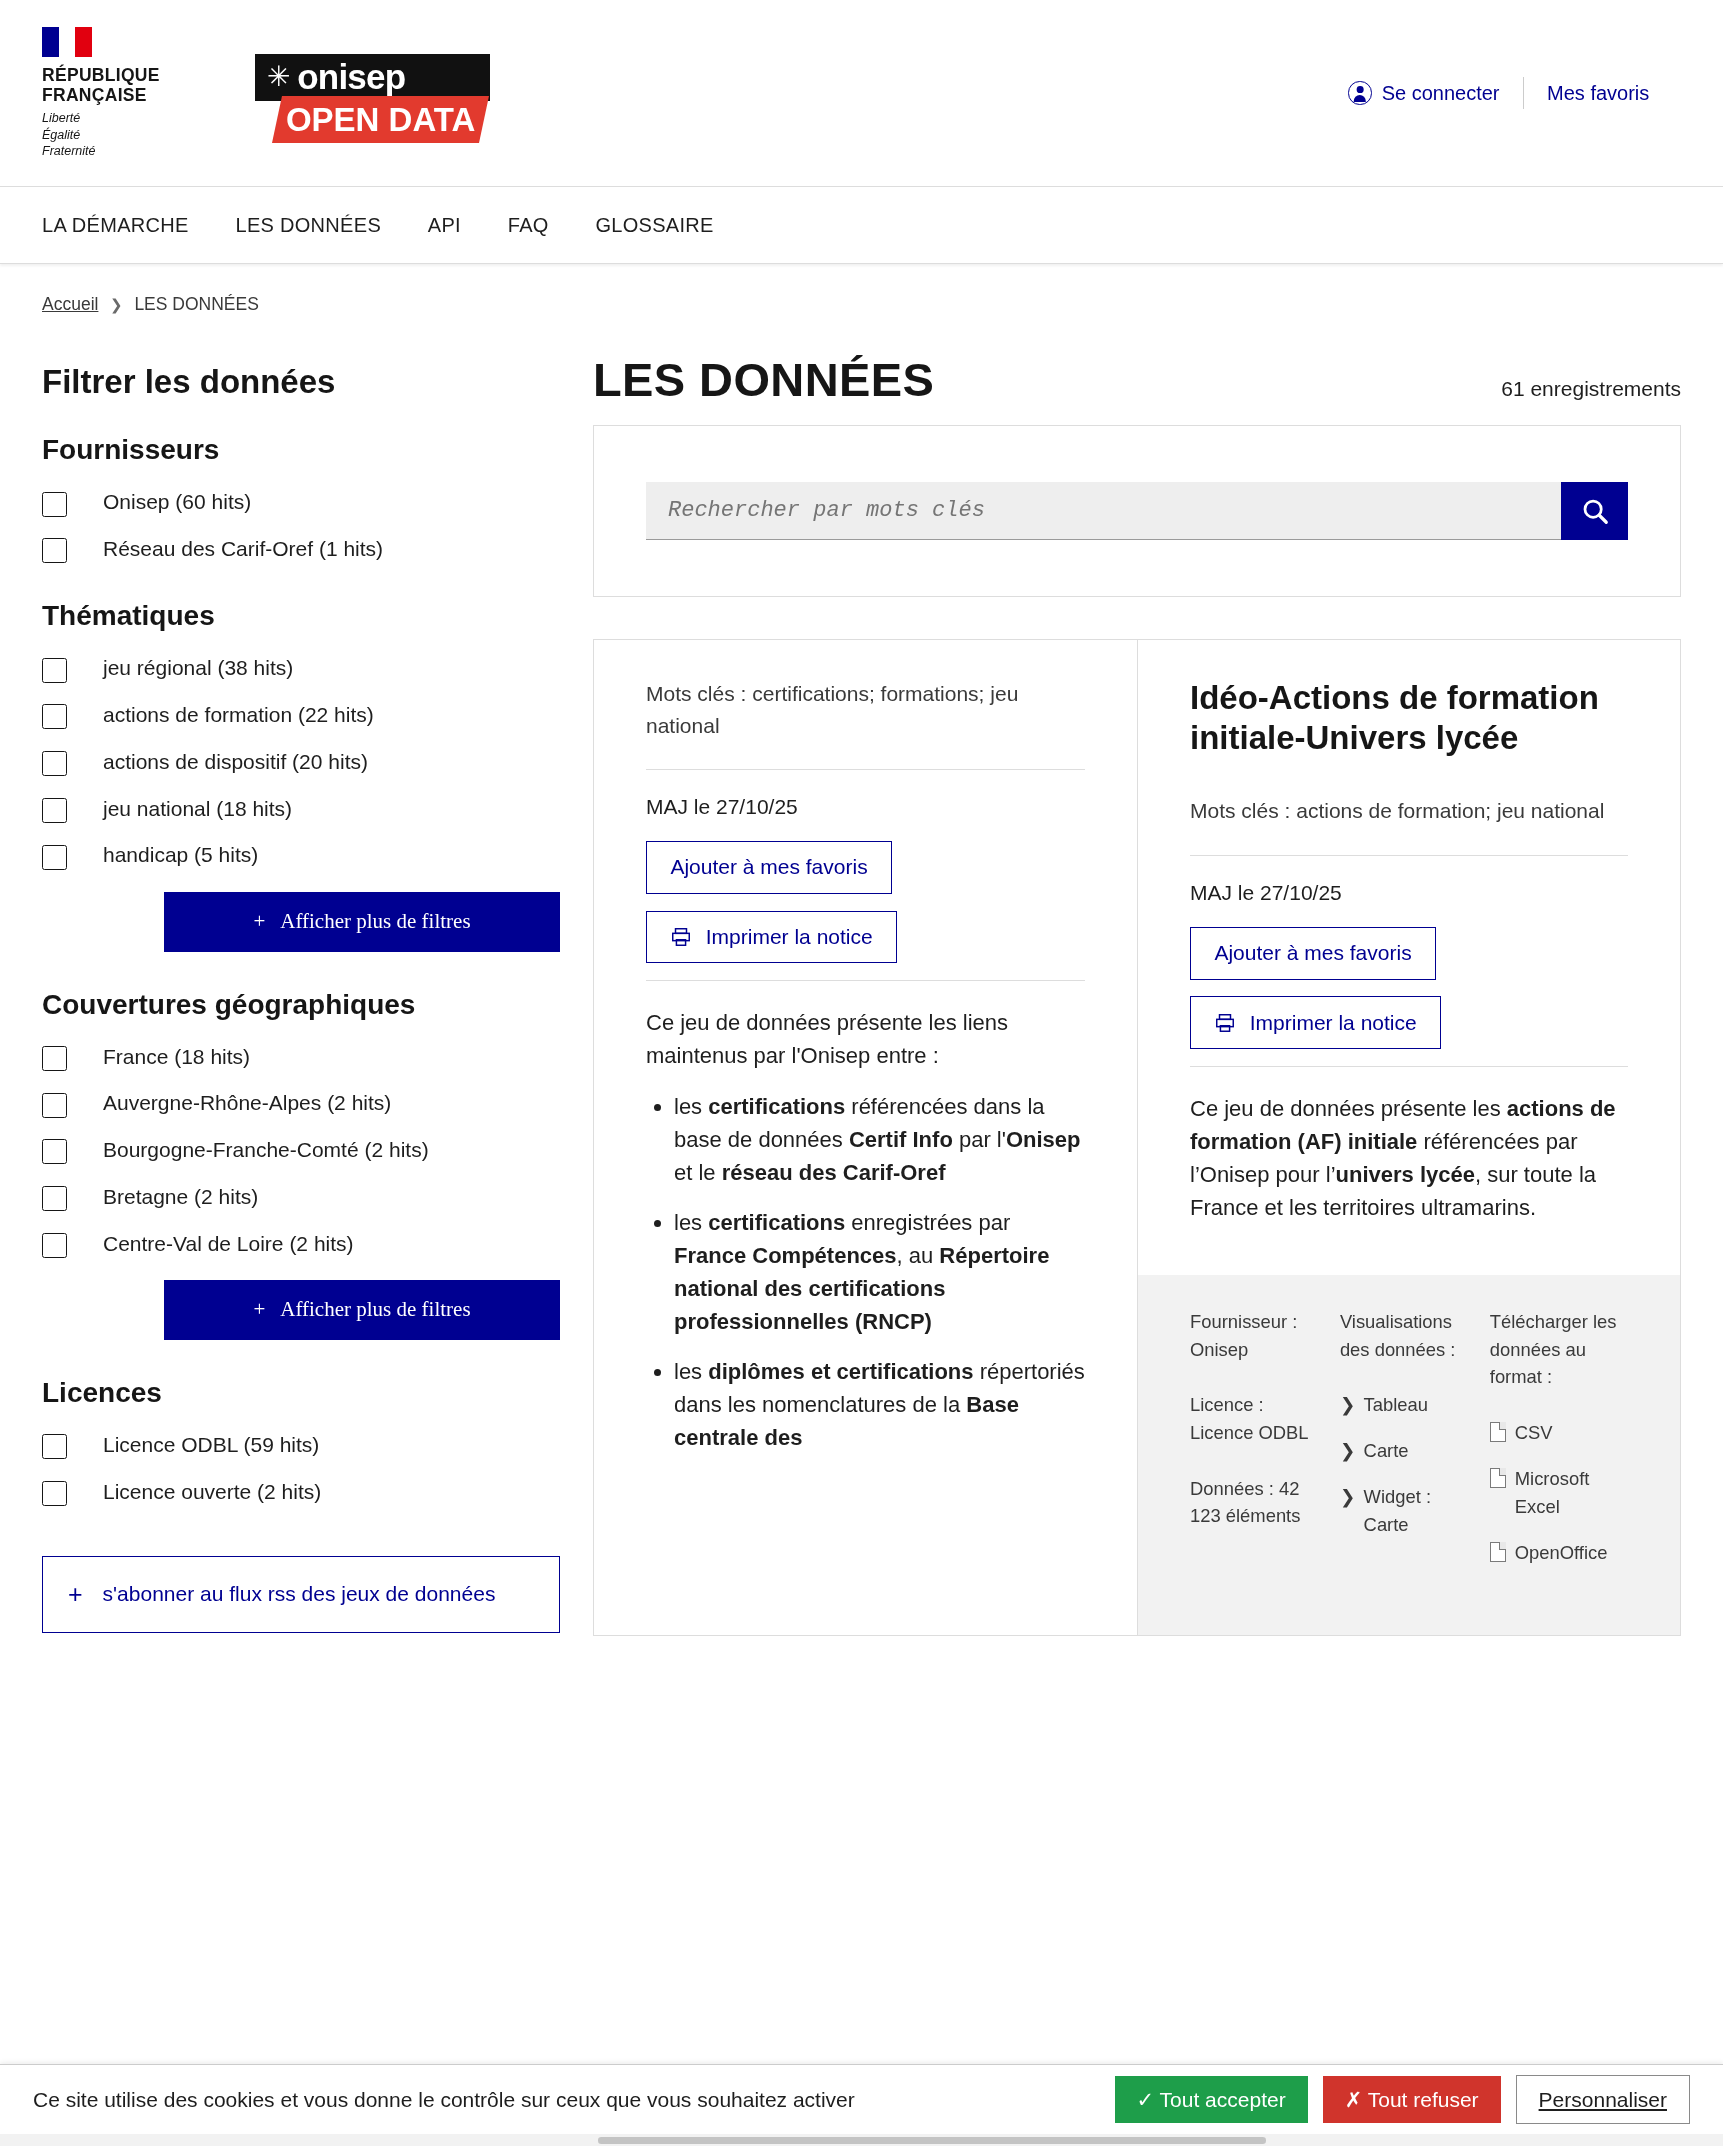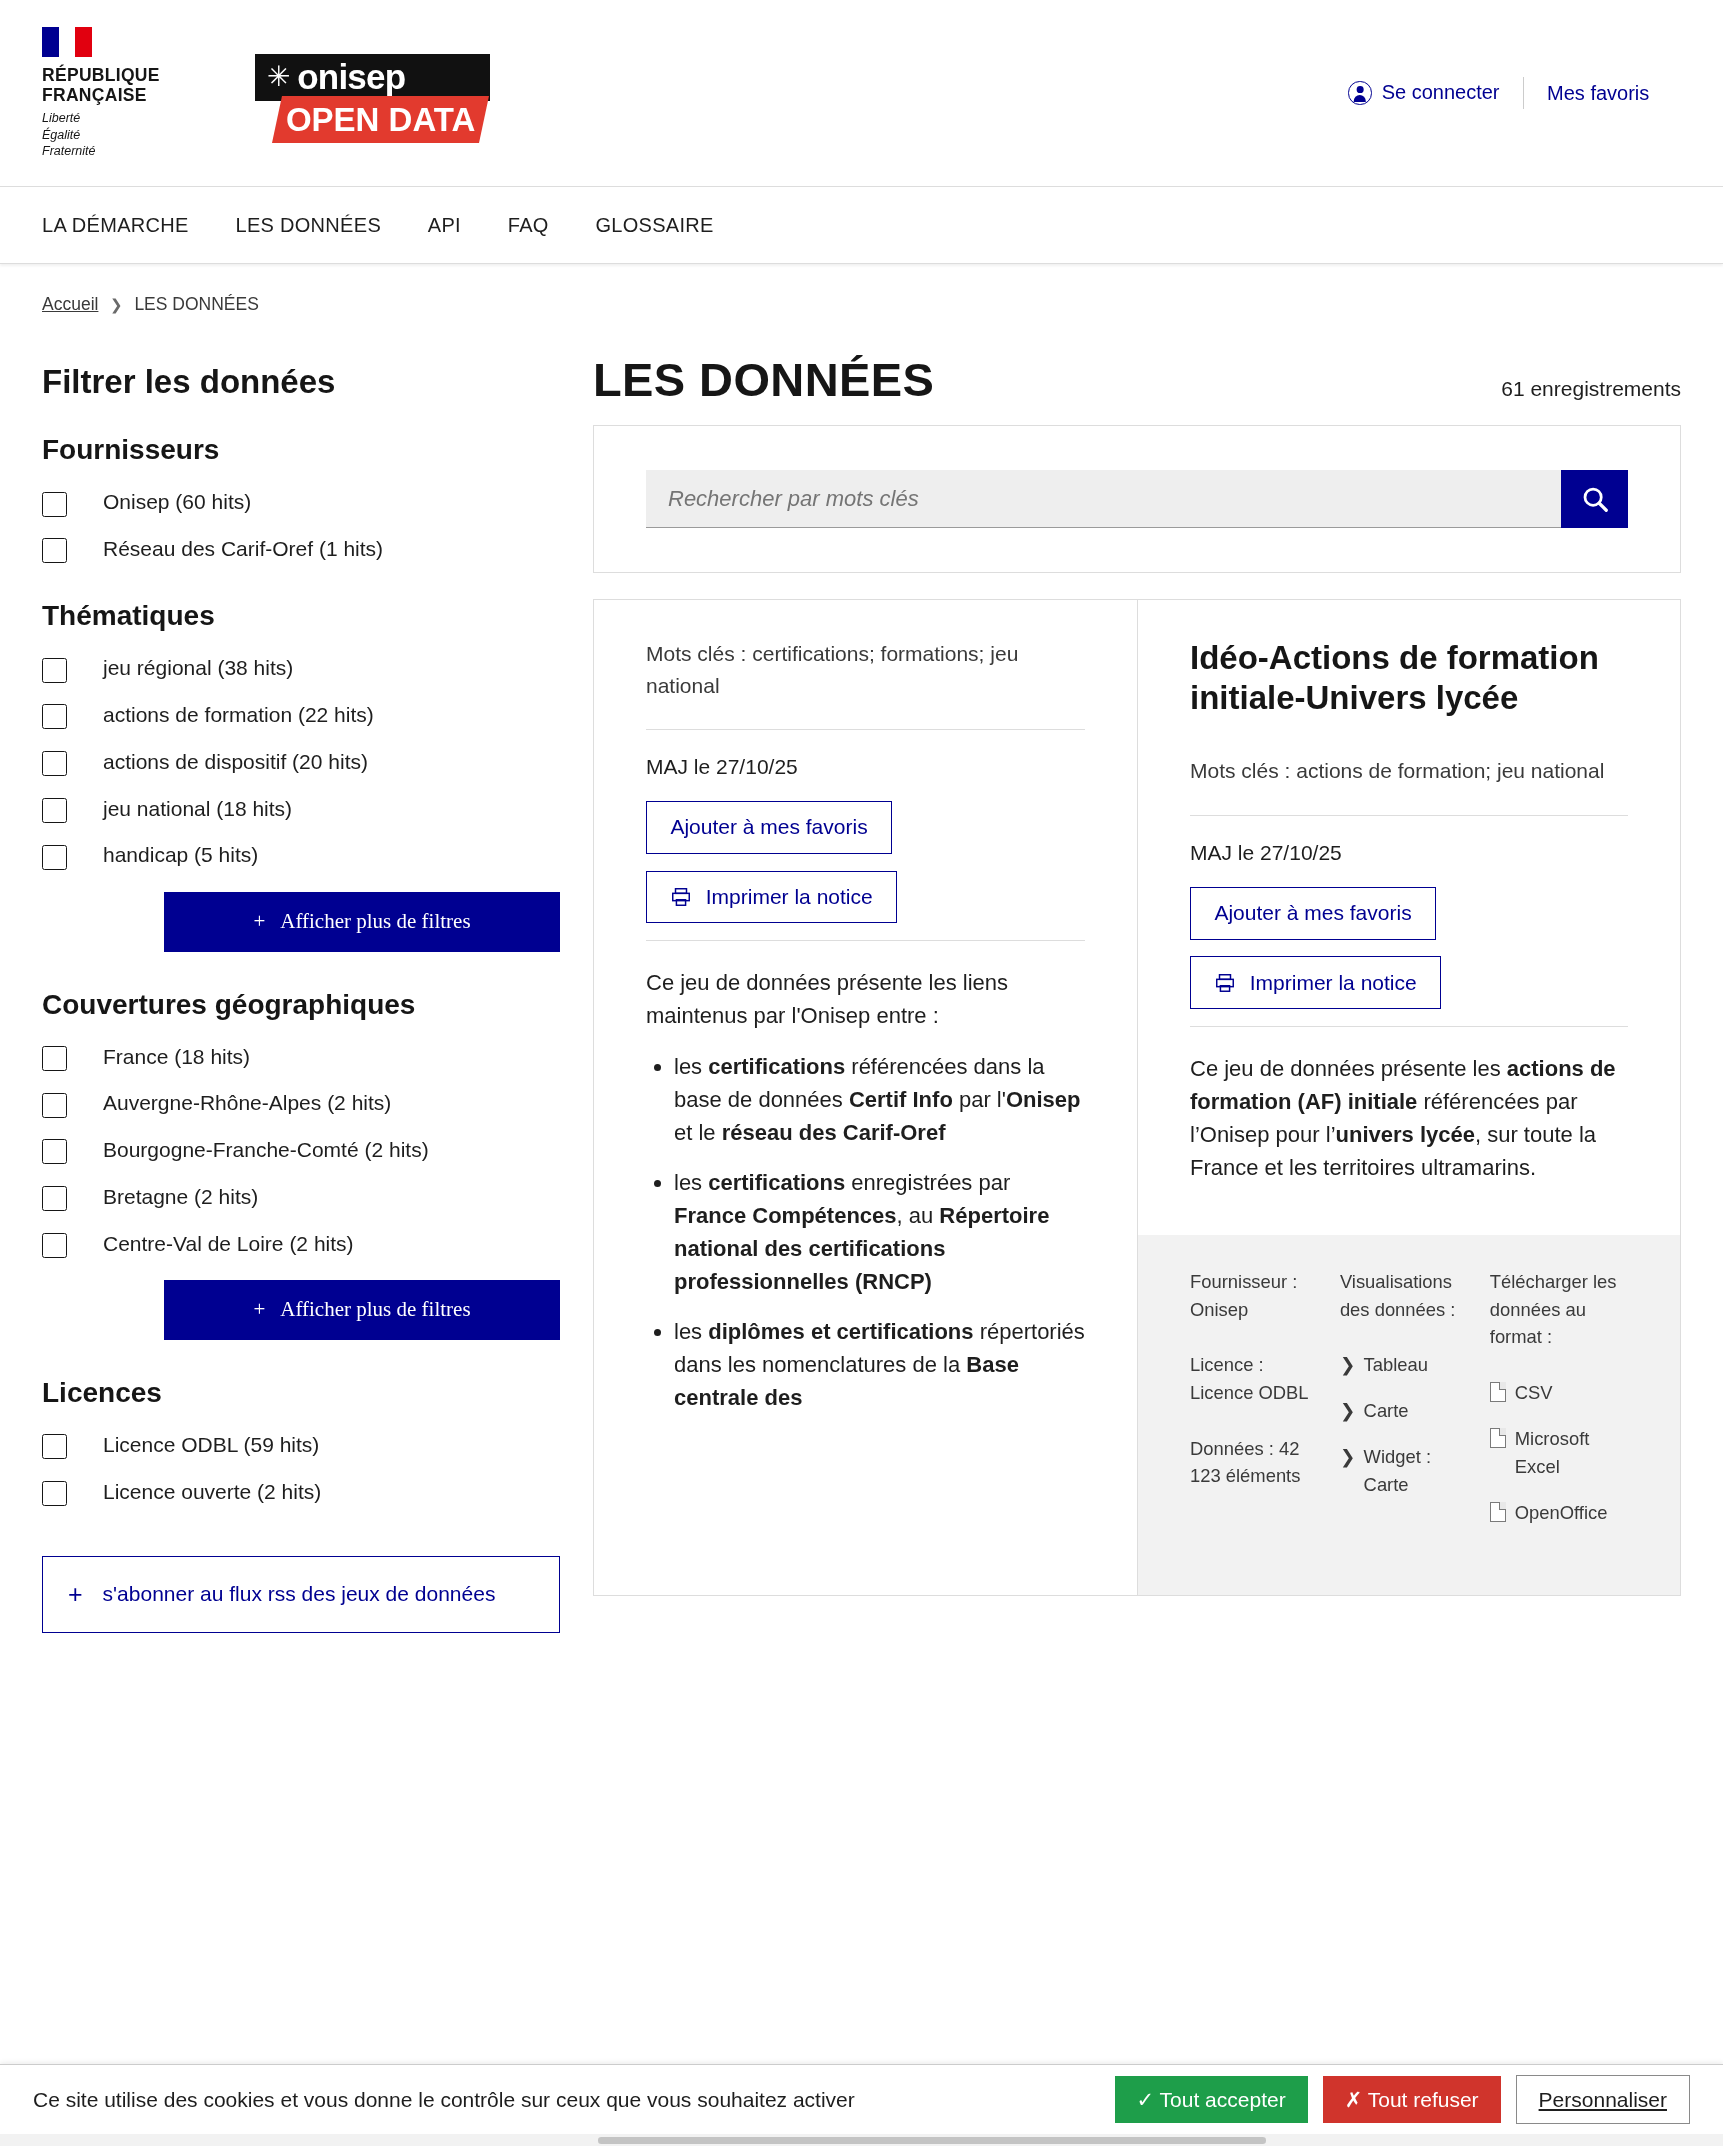--- a/index.html
+++ b/index.html
@@ -54,21 +54,21 @@
     transform: skewX(-12deg);
     display: flex; align-items: center; justify-content: center;
   }
   .logo-onisep .redbar span {
     transform: skewX(12deg);
     color: #ffffff; font-size: 33px; font-weight: bold; letter-spacing: 0px;
   }
 
   .header-right {
     margin-left: auto;
-    display: flex; align-items: center; gap: 0px;
+    display: flex; gap: 0px;
     padding-right: 8.3px;
   }
   .hr-link {
     color: #000091; font-size: 20px; text-decoration: none; display: flex; align-items: center; gap: 10px;
     padding: 0 23.4px;
   }
   .hr-sep { width: 0.8px; height: 32px; background: #cccccc; }
   .user-ico {
     width: 23.4px; height: 23.4px; border: 1.7px solid #000091; border-radius: 50%;
     position: relative; display: inline-block; flex: none;
@@ -143,22 +143,23 @@
   }
   .rss-box .plus { font-size: 25px; line-height: 1; margin-top: 1.7px; }
 
   
   .main-head { display: flex; align-items: baseline; padding: 0 0 18.4px 0; }
   .page-title { font-size: 47px; font-weight: bold; letter-spacing: 0.4px; color: #161616; margin: 0; }
   .records { margin-left: auto; font-size: 21px; color: #1e1e1e; }
 
   .search-panel {
     border: 0.8px solid #dddddd;
-    padding: 44px 52px;
-    margin-bottom: 26px;
+    padding: 56px 52px;
+    margin-bottom: 42px;
+    font-family: Liberation Mono, monospace;
   }
   .search-row { display: flex; height: 58px; }
   .search-input {
     flex: 1; border: none; background: #eeeeee;
     font-size: 22px; font-style: italic; color: #5a5a5a;
     padding: 0 22px; font-family: inherit;
     border-bottom: 1.7px solid #9a9a9a;
   }
   .search-btn {
     width: 67px; background: #000091; border: none; cursor: pointer;

